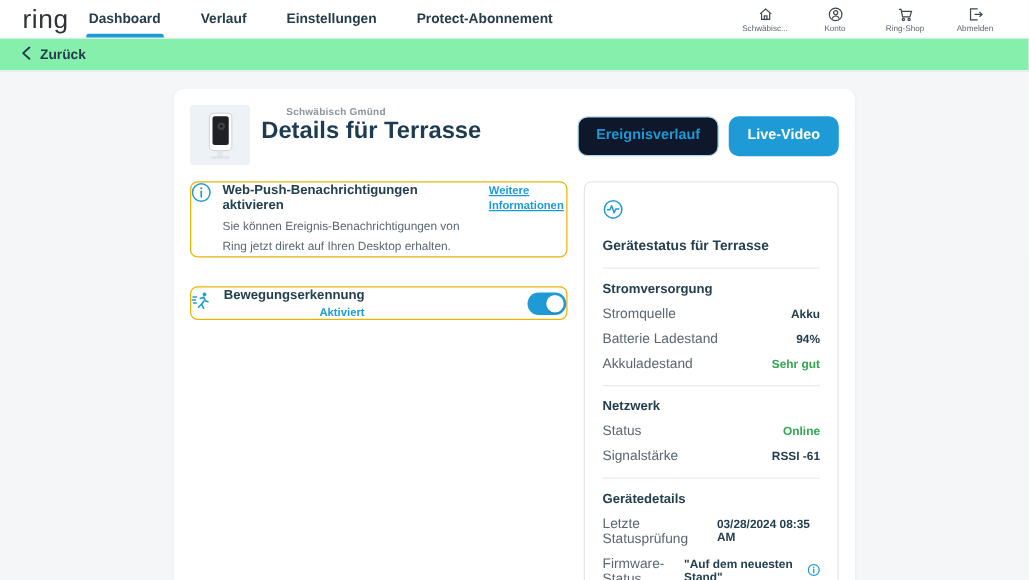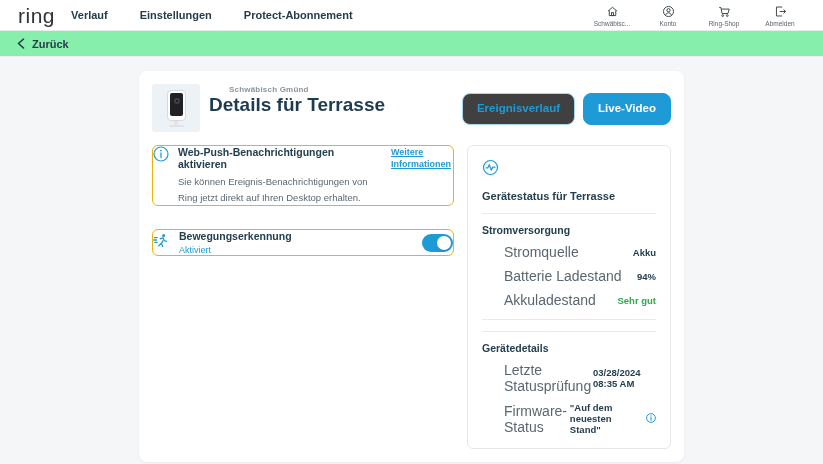--- a/index.html
+++ b/index.html
@@ -83,65 +83,66 @@
   .head-text { margin-left:9px; padding-top:1px; }
   .location { font-size:8px; color:#8a959d; font-weight:600; letter-spacing:0.2px;padding-left:20px; }
   .page-title { font-size:19px; font-weight:700; color:#1d3c51; line-height:1.2; }
   .model { font-size:10.5px; color:#7c8790; font-weight:600; margin-top:1px; }
   .header-buttons { margin-left:auto; display:flex; gap:8px; align-items:flex-start; padding-top:9px; }
   .btn {
     font-family:"Liberation Sans", sans-serif;
     font-size:11.5px; font-weight:700; border-radius:8px; padding:9px 14px;
     cursor:pointer; line-height:1;
   }
-  .btn-outline { color:#1e9bd7; background:#404040; border:1px solid #a8d8f0; }
+  .btn-outline { color:#1e9bd7; background:#0f172a; border:1px solid #a8d8f0; }
   .btn-primary { color:#fff; background:#1e9bd7; border:1px solid #1e9bd7; }
 
   
   .content { display:flex; gap:13px; margin-top:13px; align-items:stretch; }
   .left-col { width:302px; display:flex; flex-direction:column; gap:13px; flex-shrink:0; }
   .box { border:1px solid #eab308; border-radius:6px; padding:0; background:#fff; }
 
   .push-box { display:flex; gap:9px; }
   .push-main { flex:1; }
   .box-title { font-size:10.5px; font-weight:700; color:#24404f; }
   .push-body { font-size:9.5px; color:#5b6770; line-height:1.65; margin-top:4px; }
   .more-link {
     width:62px; flex-shrink:0; font-size:9px; font-weight:700; color:#1e9bd7;
     text-decoration:underline; line-height:1.35; cursor:pointer;
   }
 
   .motion-box { display:flex; align-items:center; gap:9px;margin-top:10px; }
   .motion-text { }
-  .status-link { font-size:9px; font-weight:400; color:#1e9bd7; margin-top:3px; cursor:pointer; }
+  .status-link { font-size:9px; font-weight:700; color:#1e9bd7; margin-top:3px; cursor:pointer;text-align:right; }
   .toggle {
     margin-left:auto; width:31px; height:18px; border-radius:18px;
     background:#1e9bd7; position:relative; cursor:pointer; flex-shrink:0;
   }
   .toggle .knob {
     position:absolute; top:2px; right:2px; width:14px; height:14px;
     background:#fff; border-radius:50%; box-shadow:0 1px 1px rgba(0,0,0,0.15);
   }
 
   .right-col { flex:1; border:1px solid #e4e8eb; border-radius:6px; padding:13px 14px; background:#fff; }
   .panel-title { font-size:11px; font-weight:700; color:#24404f; margin-top:10px; }
   .divider { height:1px; background:#e8ebee; margin:11px 0 10px; }
   .sec-heading { font-size:10.5px; font-weight:700; color:#24404f; margin-bottom:8px; }
   .row { display:flex; justify-content:space-between; align-items:center; margin-bottom:8px; }
   .row:last-child { margin-bottom:0; }
-  .row-label { font-size:14px; color:#5b6770;margin-left:22px; }
+  .row-label { font-size:11px; color:#5b6770; }
   .row-value { font-size:9.5px; color:#24404f; font-weight:600; display:flex; align-items:center; gap:4px; }
   .row-value.green { color:#2fa84f; font-weight:700; }
 </style>
 </head>
 <body>
 
 <div class="topnav">
   <div class="logo">ring</div>
   <div class="nav-items">
+    <div class="nav-item active">Dashboard</div>
     <div class="nav-item">Verlauf</div>
     <div class="nav-item">Einstellungen</div>
     <div class="nav-item">Protect-Abonnement</div>
   </div>
   <div class="nav-utils">
     <div class="util">
       <span>
         <svg width="13" height="13" viewBox="0 0 16 16" fill="none" stroke="#3c464d" stroke-width="1.2">
           <path d="M2.5 7.5 L8 2.8 L13.5 7.5"></path>
             <path d="M4 6.8 V13 H12 V6.8"></path>
@@ -279,20 +280,31 @@
             <span class="row-value">94%</span>
           </div>
           <div class="row">
             <span class="row-label">Akkuladestand</span>
             <span class="row-value green">Sehr gut</span>
           </div>
         </div>
 
         <div class="divider"></div>
 
+        <div>
+          <div class="sec-heading">Netzwerk</div>
+          <div class="row">
+            <span class="row-label">Status</span>
+            <span class="row-value green">Online</span>
+          </div>
+          <div class="row">
+            <span class="row-label">Signalstärke</span>
+            <span class="row-value">RSSI -61</span>
+          </div>
+        </div>
 
         <div class="divider"></div>
 
         <div>
           <div class="sec-heading">Gerätedetails</div>
           <div class="row">
             <span class="row-label">Letzte Statusprüfung</span>
             <span class="row-value">03/28/2024 08:35 AM</span>
           </div>
           <div class="row">

